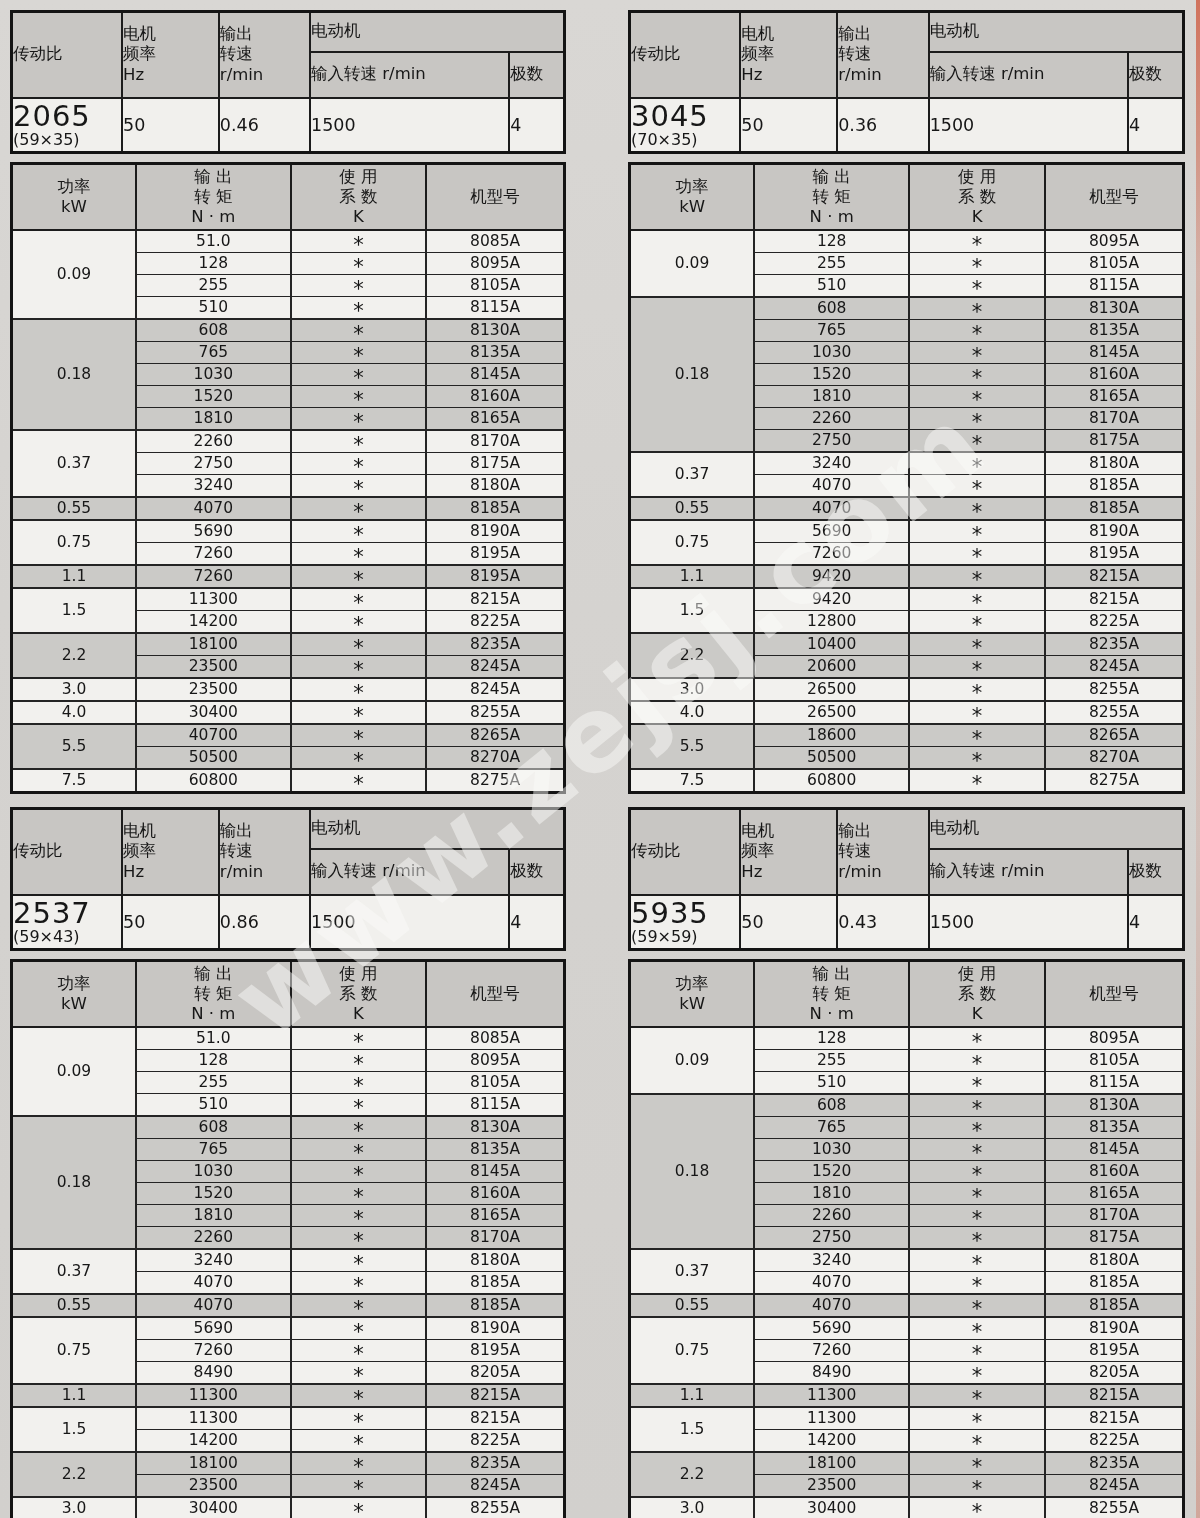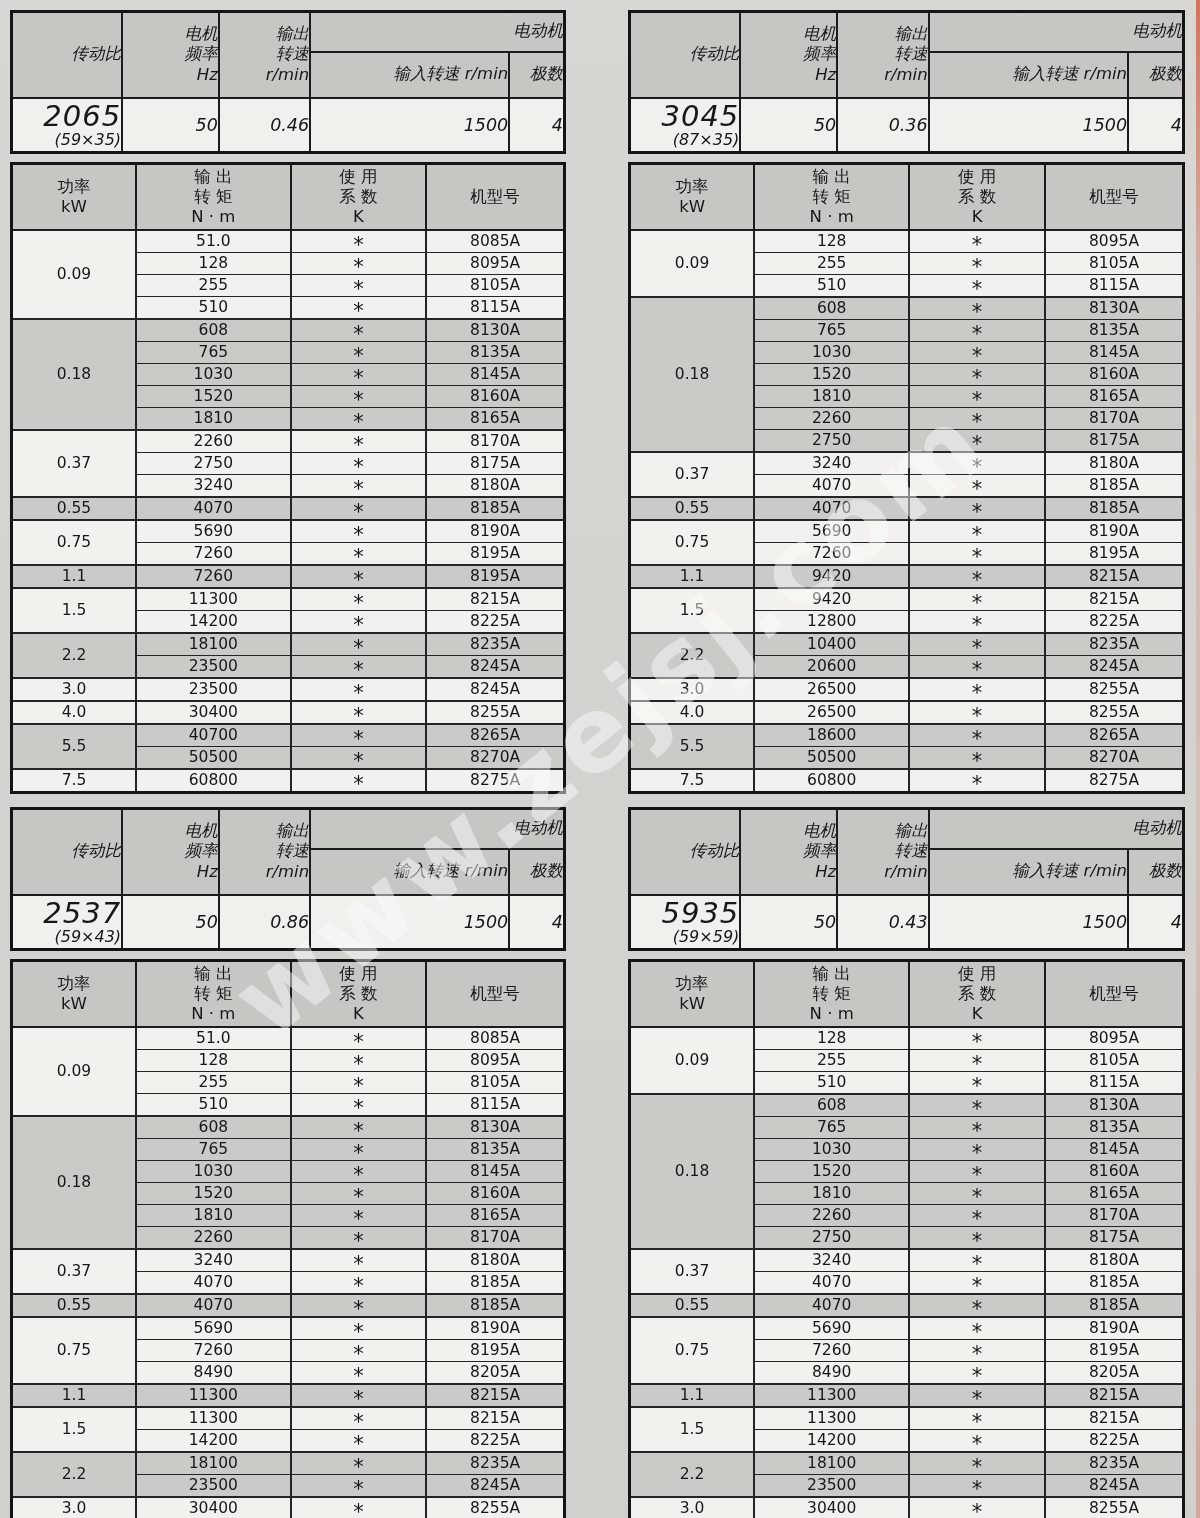--- a/index.html
+++ b/index.html
@@ -13,21 +13,21 @@
   .watermark{
     position:absolute;left:120px;top:660px;width:980px;z-index:5;
     transform:rotate(-39deg);font-size:104px;font-weight:bold;letter-spacing:5px;
     color:rgba(250,250,248,.48);text-align:center;pointer-events:none;white-space:nowrap;
   }
   .tables{position:relative;z-index:1;display:grid;grid-template-columns:556px 557px;
     column-gap:62px;row-gap:13px;padding:10px 11px 0 10px;}
   table{border-collapse:collapse;width:100%;table-layout:fixed;}
   
   .head-table{border:3px solid #141414;margin-bottom:8px;}
-  .head-table td{border:2px solid #1c1c1c;text-align:right;vertical-align:middle;padding:0;font-style:italic;}
+  .head-table td{border:2px solid #1c1c1c;text-align:left;vertical-align:middle;padding:0;}
   .head-table .hd{background:#c8c6c3;font-size:16.5px;line-height:1.25;white-space:pre-line;}
   .head-table .val{background:#f1f0ed;font-size:17.5px;}
   .head-table tr.hr1{height:40px;}
   .head-table tr.hr2{height:46px;}
   .head-table tr.hr3{height:55px;}
   .h-c1{width:20%;}.h-c2{width:17.5%;}.h-c3{width:16.5%;}.h-c4{width:36%;}.h-c5{width:10%;}
   .ratio-num{font-size:29px;line-height:1.05;letter-spacing:1px;}
   .ratio-sub{font-size:16px;line-height:1.05;}
   
   .data-table{border:3px solid #141414;}
@@ -267,21 +267,21 @@
 r/min</td>
           <td class="hd" colspan="2">电动机</td>
         </tr>
         <tr class="hr2">
           <td class="hd">输入转速 r/min</td>
           <td class="hd">极数</td>
         </tr>
         <tr class="hr3">
           <td class="val">
             <div class="ratio-num">3045</div>
-            <div class="ratio-sub">(87×35)</div>
+            <div class="ratio-sub">(70×35)</div>
           </td>
           <td class="val">50</td>
           <td class="val">0.36</td>
           <td class="val">1500</td>
           <td class="val">4</td>
         </tr>
       </tbody>
     </table>
     <table class="data-table">
       <colgroup>

